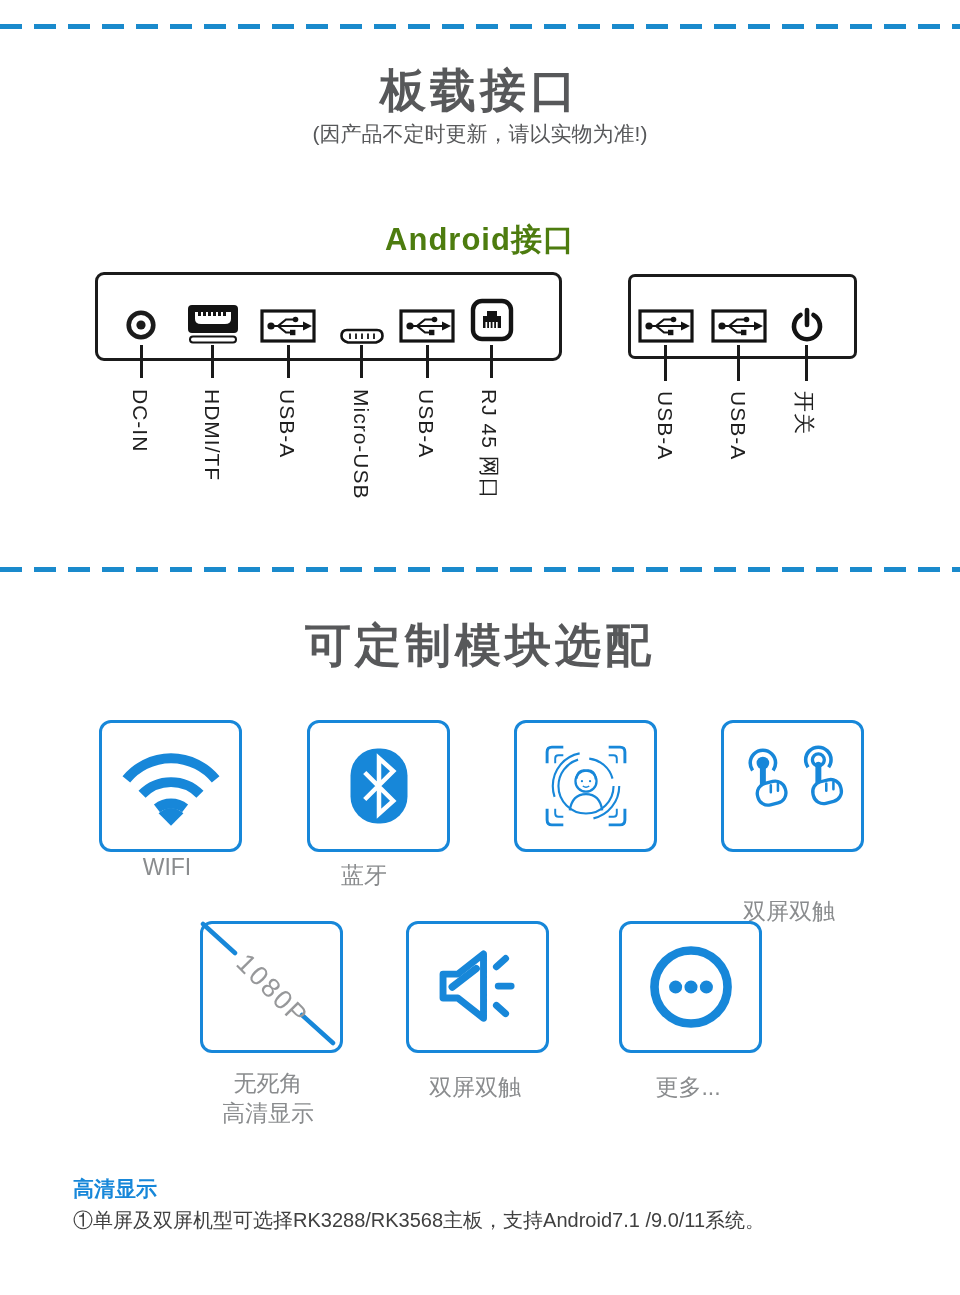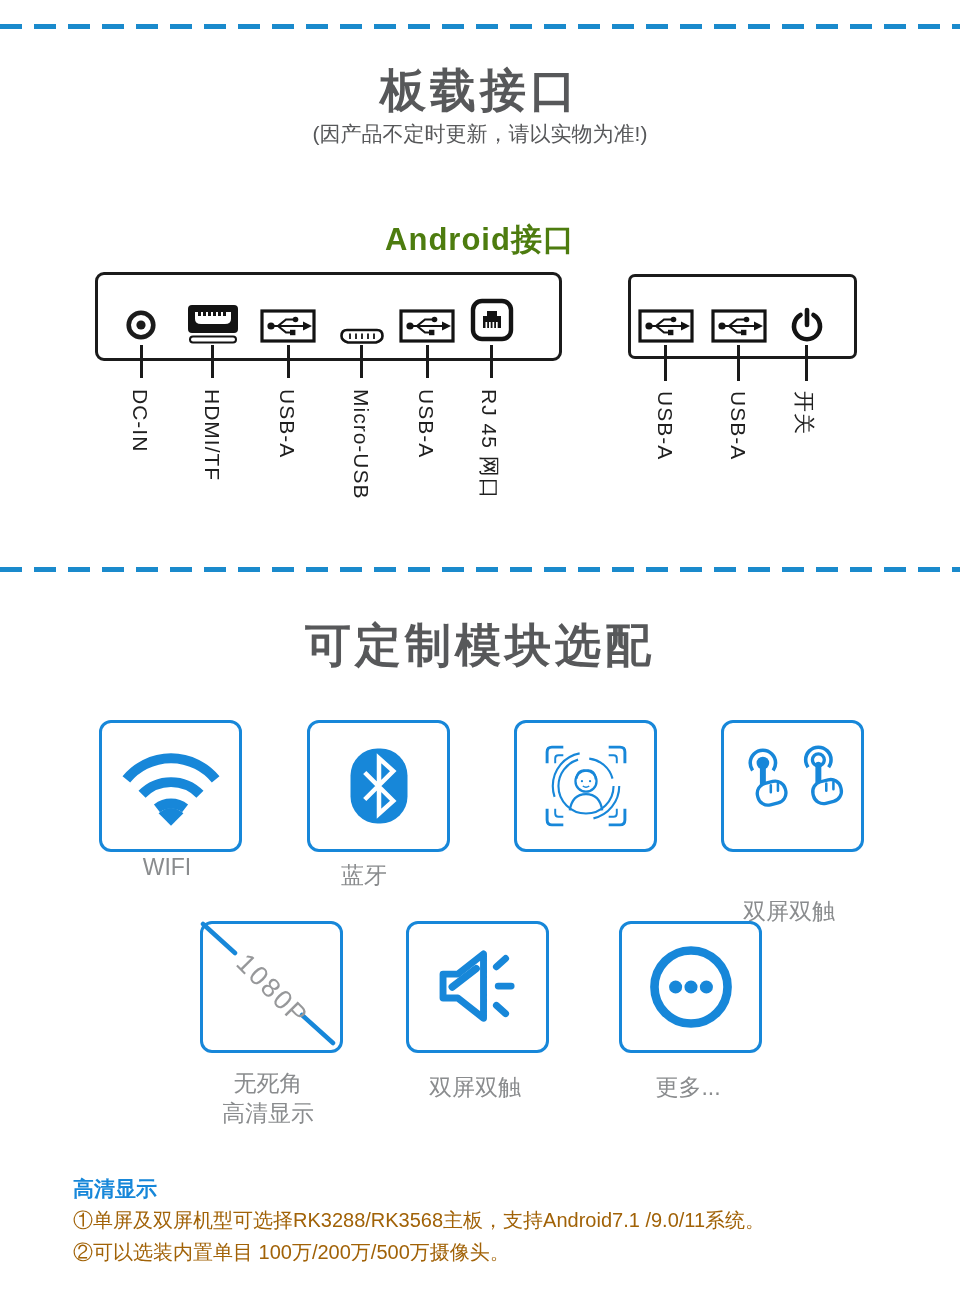--- a/index.html
+++ b/index.html
@@ -14,21 +14,21 @@
   .h-blue{position:absolute;left:0;width:960px;text-align:center;color:#4d7c0f;
           font-size:31px;font-weight:bold;letter-spacing:1px;}
   .panel{position:absolute;border:3px solid #1b1b1b;background:#fff;}
   .port-line{position:absolute;width:3px;background:#1a1a1a;}
   .vlabel{position:absolute;transform:rotate(90deg);transform-origin:0 0;white-space:nowrap;
           font-size:21px;color:#1f1f1f;letter-spacing:1px;}
   .card{position:absolute;width:137px;height:126px;border:3.5px solid #1787d9;border-radius:12px;
         background:#fff;display:flex;align-items:center;justify-content:center;}
   .card-label{position:absolute;width:240px;text-align:center;font-size:23px;color:#8a8c8e;line-height:30px;}
   .opt-head{position:absolute;font-size:21px;font-weight:bold;color:#1787d9;}
-  .opt-line{position:absolute;font-size:20px;color:#a16207;}
+  .opt-line{position:absolute;font-size:20px;color:#404040;}
   .badge-1080{position:absolute;left:50%;top:52%;transform:translate(-50%,-50%) rotate(45deg);
           font-size:27px;color:#97989a;letter-spacing:2px;}
   svg{display:block;}
 </style>
 </head>
 <body>
 
 <div id="page">
 
   <div class="dashed" style="top:24px;"></div>
@@ -249,15 +249,14 @@
 
   <div class="card-label" style="left:148px;top:1068px;">
     <div>无死角</div>
     <div>高清显示</div>
   </div>
   <div class="card-label" style="left:355px;top:1072px;">双屏双触</div>
   <div class="card-label" style="left:568px;top:1072px;">更多...</div>
 
   <div class="opt-head" style="left:73px;top:1175px;">高清显示</div>
   <div class="opt-line" style="left:73px;top:1207px;">①单屏及双屏机型可选择RK3288/RK3568主板，支持Android7.1 /9.0/11系统。</div>
-  <div class="opt-line" style="left:73px;top:1239px;">②可以选装内置单目 100万/200万/500万摄像头。</div>
 
 </div>
 
 </body></html>

